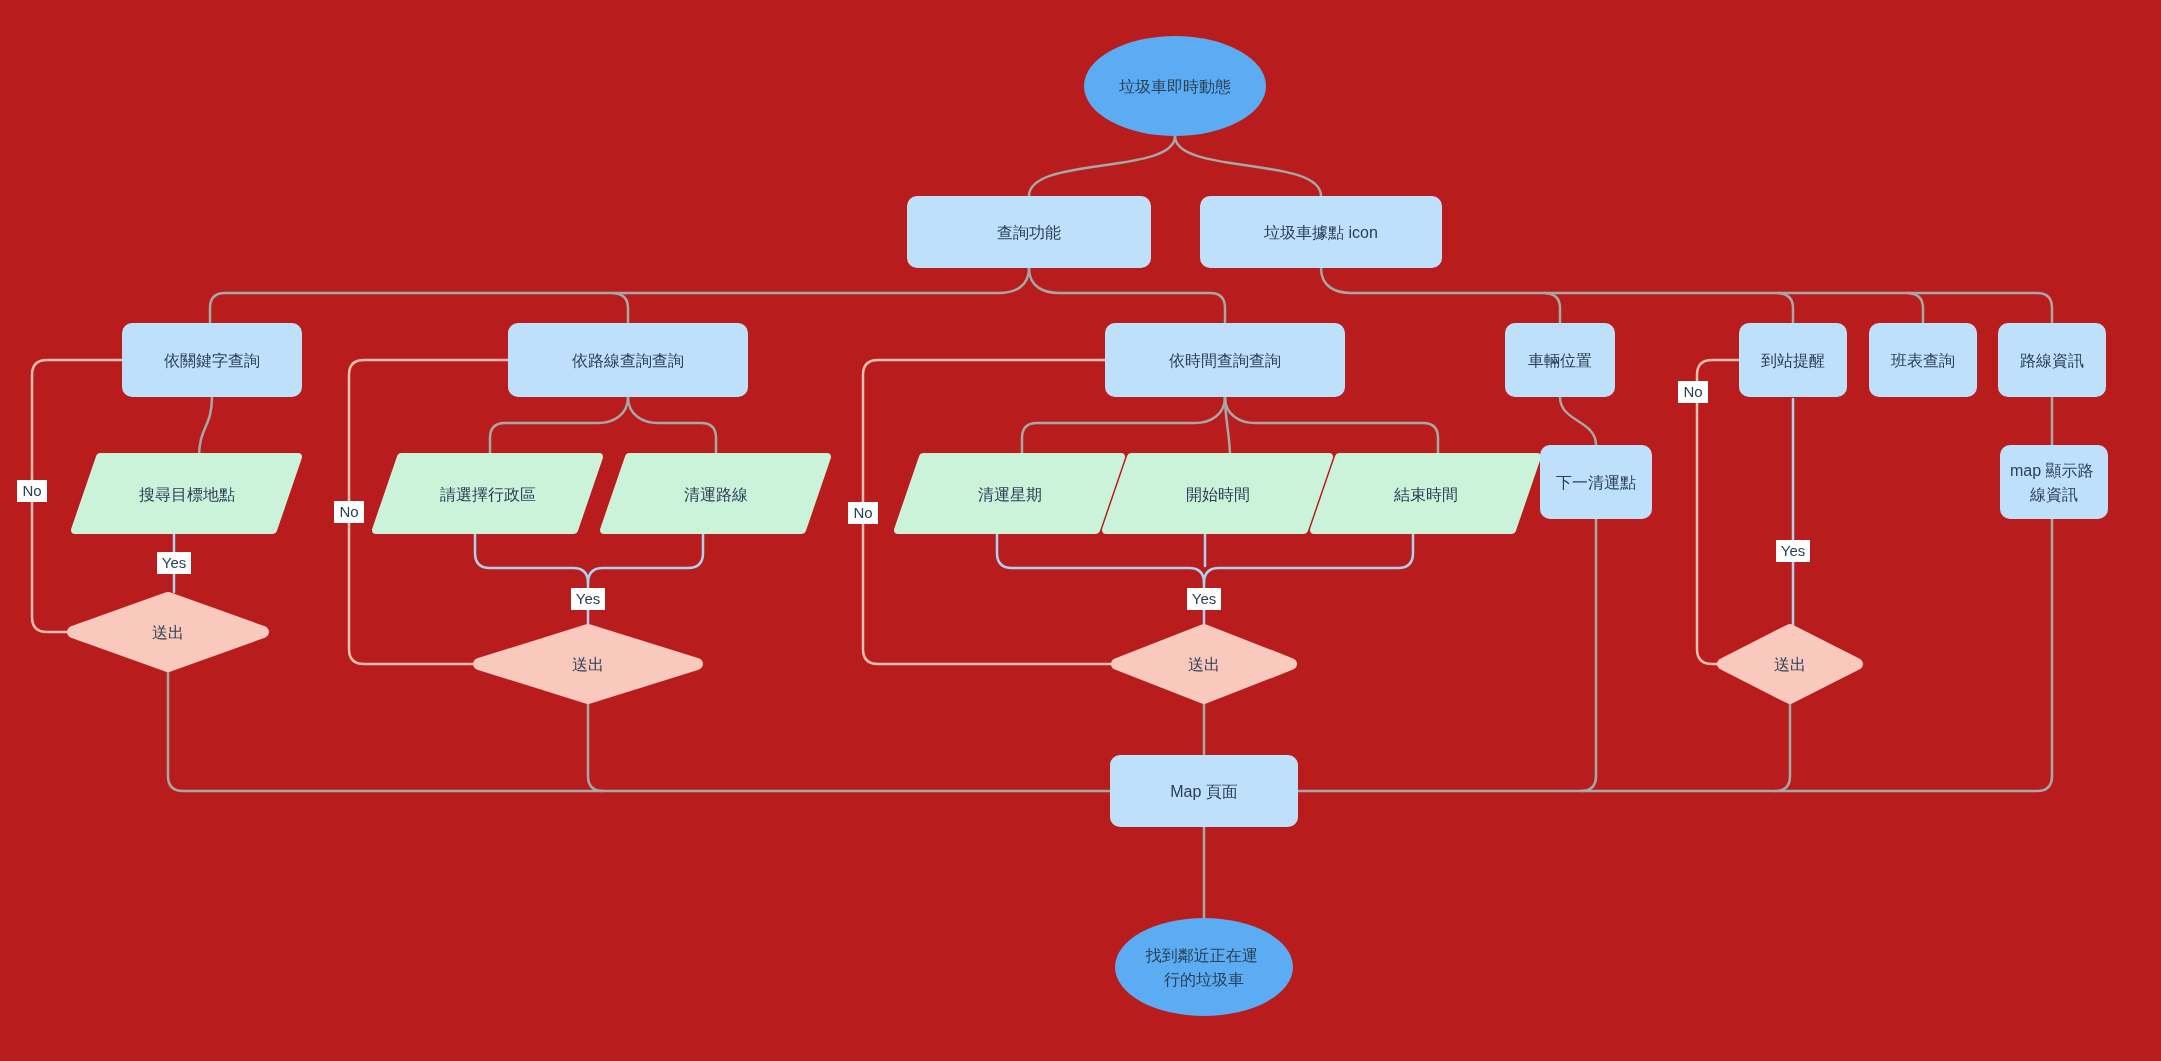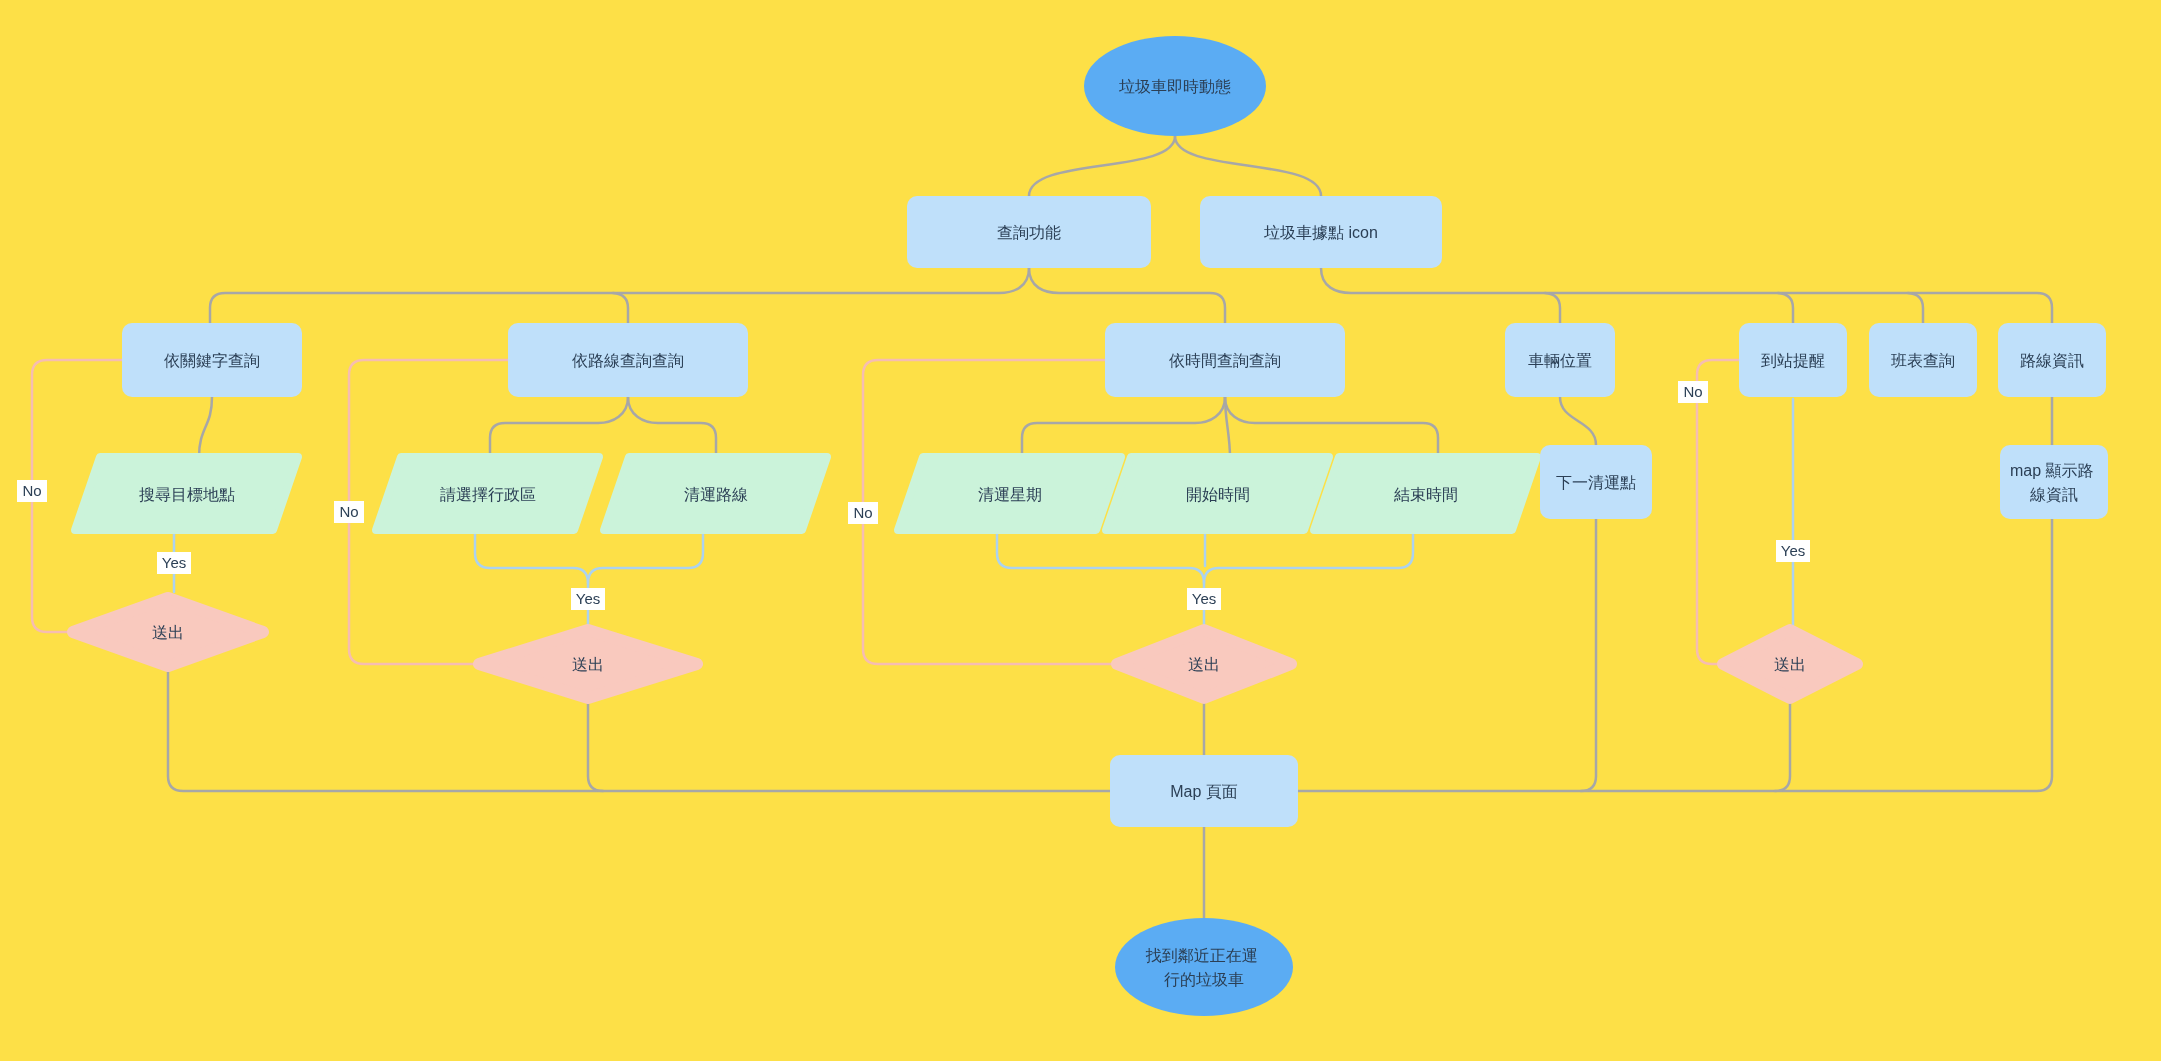--- a/index.html
+++ b/index.html
@@ -1,16 +1,16 @@
 <!DOCTYPE html>
 <html style="--ellipse-fill: #5bacf3; --rect-fill: #bfe0fa; --para-fill: #cbf3da; --diamond-fill: #f9c9be; --gray-line: #a7a7a7; --pink-line: #f6bdb1; --blue-line: #abd2f0; --text-color: #2b3f55;"><head>
 <meta charset="utf-8">
 <style>
   html,body{margin:0;padding:0;background:#ffffff;}
-  .canvas{position:relative;width:2161px;height:1061px;background:#fde047;}
+  .canvas{position:relative;width:2161px;height:1061px;background:#b91c1c;}
   svg{display:block;font-family:"Liberation Sans",sans-serif;}
   text{fill:var(--text-color,#2b3f55);font-size:16px;font-family:"Liberation Sans",sans-serif;}
   .edge-gray{stroke:var(--gray-line,#a7a7a7);stroke-width:2.5;fill:none;stroke-linecap:round;}
   .edge-pink{stroke:var(--pink-line,#f6bdb1);stroke-width:2.5;fill:none;stroke-linecap:round;}
   .edge-blue{stroke:var(--blue-line,#abd2f0);stroke-width:2.5;fill:none;stroke-linecap:round;}
   .shape-ellipse{fill:var(--ellipse-fill,#5bacf3);}
   .shape-rect{fill:var(--rect-fill,#bfe0fa);}
   .shape-para{fill:var(--para-fill,#cbf3da);stroke:var(--para-fill,#cbf3da);stroke-width:8;stroke-linejoin:round;}
   .shape-diamond{fill:var(--diamond-fill,#f9c9be);stroke:var(--diamond-fill,#f9c9be);stroke-width:12;stroke-linejoin:round;}
   .edge-label-bg{fill:#ffffff;}

